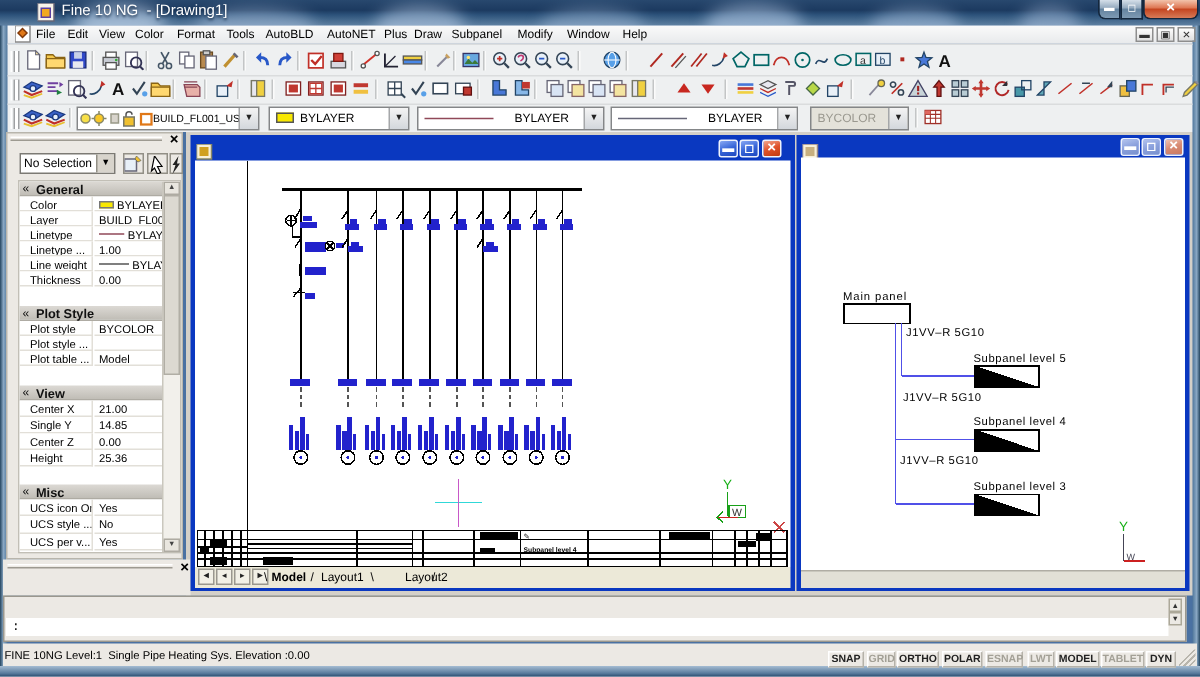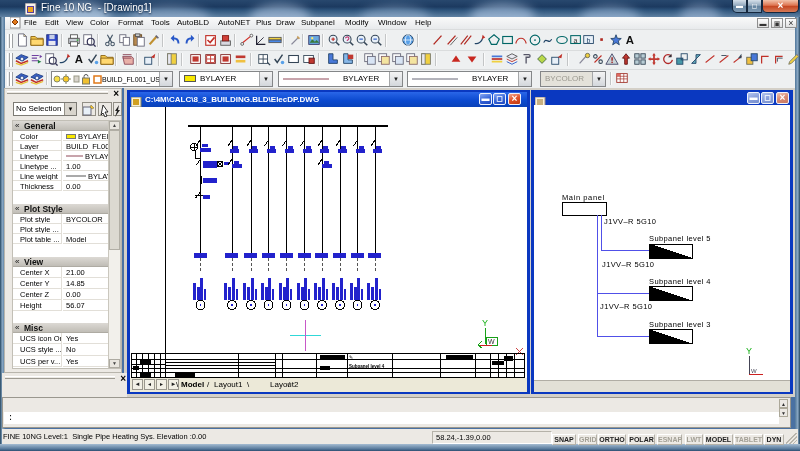--- a/index.html
+++ b/index.html
@@ -817,30 +817,30 @@
         <span class="lab">Plot table ...</span>
         <span class="val">Model</span>
       </div>
       <div class="spacer"></div>
       <div class="sechead">View</div>
       <div class="prow" style="height:11px;">
         <span class="lab">Center X</span>
         <span class="val">21.00</span>
       </div>
       <div class="prow" style="height:11px;">
-        <span class="lab">Center Y</span>
+        <span class="lab">Single Y</span>
         <span class="val">14.85</span>
       </div>
       <div class="prow" style="height:11px;">
         <span class="lab">Center Z</span>
         <span class="val">0.00</span>
       </div>
       <div class="prow" style="height:11px;">
         <span class="lab">Height</span>
-        <span class="val">56.07</span>
+        <span class="val">25.36</span>
       </div>
       <div class="spacer" style="height:12px;"></div>
       <div class="sechead">Misc</div>
       <div class="prow" style="height:11px;">
         <span class="lab">UCS icon On</span>
         <span class="val">Yes</span>
       </div>
       <div class="prow" style="height:11.5px;">
         <span class="lab">UCS style ...</span>
         <span class="val">No</span>
@@ -856,21 +856,20 @@
       </div>
     </div>
 </div>
 
 <div id="planpanel" class="abs">
   <div class="hgrip" style="left:3px;right:12px;top:3px;"></div>
   <div class="xbtn" style="right:1px;top:0px;font-size:10px;">×</div>
 </div>
 
 <div id="child1" class="cwin abs">
-  <div class="ctitle active">C:\4M\CALC\8_3_BUILDING.BLD\ElecDP.DWG</div>
   <div class="cicon"><svg width="11" height="11">
         <rect width="10" height="10" fill="#f8f0d8" stroke="#886"></rect>
         <rect x="2" y="2" width="6" height="6" fill="#d0a020"></rect>
       </svg></div>
   <div class="cbtn b" style="right:38px;top:3px;">▬</div>
   <div class="cbtn b" style="right:24px;top:3px;">◻</div>
   <div class="cbtn r" style="right:9px;top:3px;font-size:10px;line-height:9px;">×</div>
   <div id="c1content"><svg width="397" height="271" viewBox="0 0 397 271" shape-rendering="crispEdges">
         <line x1="35" y1="0" x2="35" y2="271" stroke="#000"></line>
         <rect x="58" y="18" width="200" height="2" fill="#000"></rect>
@@ -1118,21 +1117,20 @@
 <div id="cmdwrap" class="abs">
   <div id="cmdtext2">:</div>
   <div id="cmdsb">
     <div class="cmdarr" style="top:0;">▲</div>
     <div class="cmdarr" style="top:9px;">▼</div>
   </div>
 </div>
 
 <div id="statusbar" class="abs">
   <div style="position:absolute;left:1px;top:3px;">FINE 10NG Level:1&nbsp; Single Pipe Heating Sys. Elevation :0.00</div>
-  <div class="coord">58.24,-1.39,0.00</div>
   <div class="sbtn" style="left:550px;width:24px;">SNAP</div>
   <div class="sbtn off" style="left:576px;width:19px;">GRID</div>
   <div class="sbtn" style="left:596px;width:28px;">ORTHO</div>
   <div class="sbtn" style="left:626px;width:27px;">POLAR</div>
   <div class="sbtn off" style="left:655px;width:25px;">ESNAP</div>
   <div class="sbtn off" style="left:683px;width:18px;">LWT</div>
   <div class="sbtn" style="left:702px;width:29px;">MODEL</div>
   <div class="sbtn off" style="left:732px;width:29px;">TABLET</div>
   <div class="sbtn" style="left:762px;width:20px;">DYN</div>
   <div id="resizegrip"></div>

